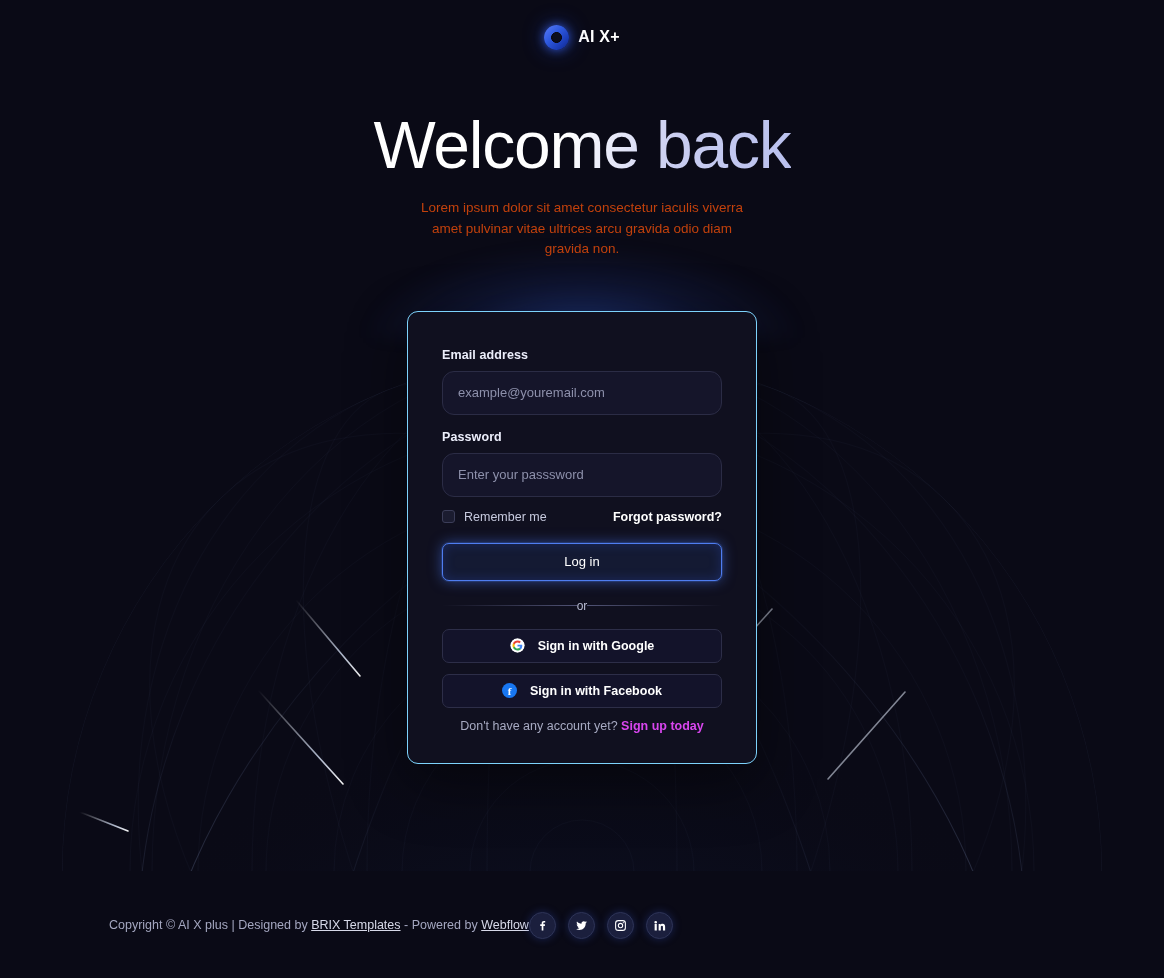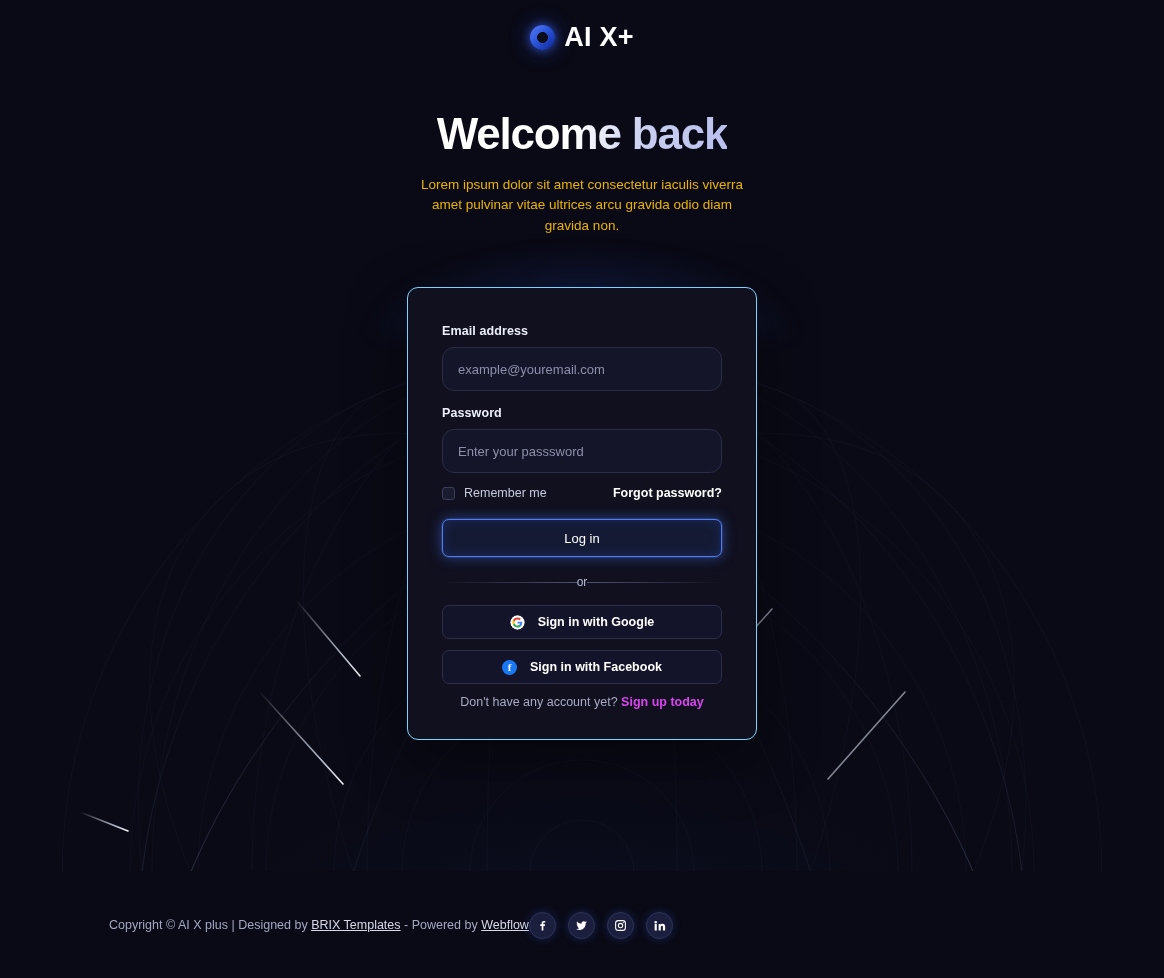--- a/index.html
+++ b/index.html
@@ -43,35 +43,35 @@
     box-shadow:0 0 10px rgba(60,100,240,0.75), 0 0 22px rgba(40,80,220,0.45);
     position:relative;
   }
   .logo-mark::after{
     content:""; position:absolute; left:50%; top:50%;
     transform:translate(-50%,-50%);
     width:9px; height:9px; border-radius:50%;
     background:#0c0d1c;
   }
   .brand-name {
-    font-size:27px; font-weight:700; letter-spacing:0.2px; color:#ffffff;
+    font-size:16px; font-weight:700; letter-spacing:0.2px; color:#ffffff;
   }
 
   
   .hero { position:relative; z-index:5; text-align:center; margin-top:52px; }
   .hero h1 {
-    font-size:44px; line-height:1.08; font-weight:700; letter-spacing:-1.2px;
+    font-size:66px; line-height:1.08; font-weight:400; letter-spacing:-1.2px;
     background:linear-gradient(100deg,#ffffff 22%, #ffffff 46%, #c9cdf0 72%, #b9c0ee 100%);
     -webkit-background-clip:text; background-clip:text;
     -webkit-text-fill-color:transparent; color:transparent;
     display:inline-block;
   }
   .hero p {
     margin:17px auto 0; width:345px;
-    font-size:13.5px; line-height:1.52; color:#eab308; font-weight:400;
+    font-size:13.5px; line-height:1.52; color:#c2410c; font-weight:400;
   }
 
   
   .card {
     position:relative; z-index:6;
     width:350px; margin:51px auto 0;
     background:#10101f;
     border:1px solid #7dd3fc;
     border-radius:11px;
     padding:36px 34px 30px;

